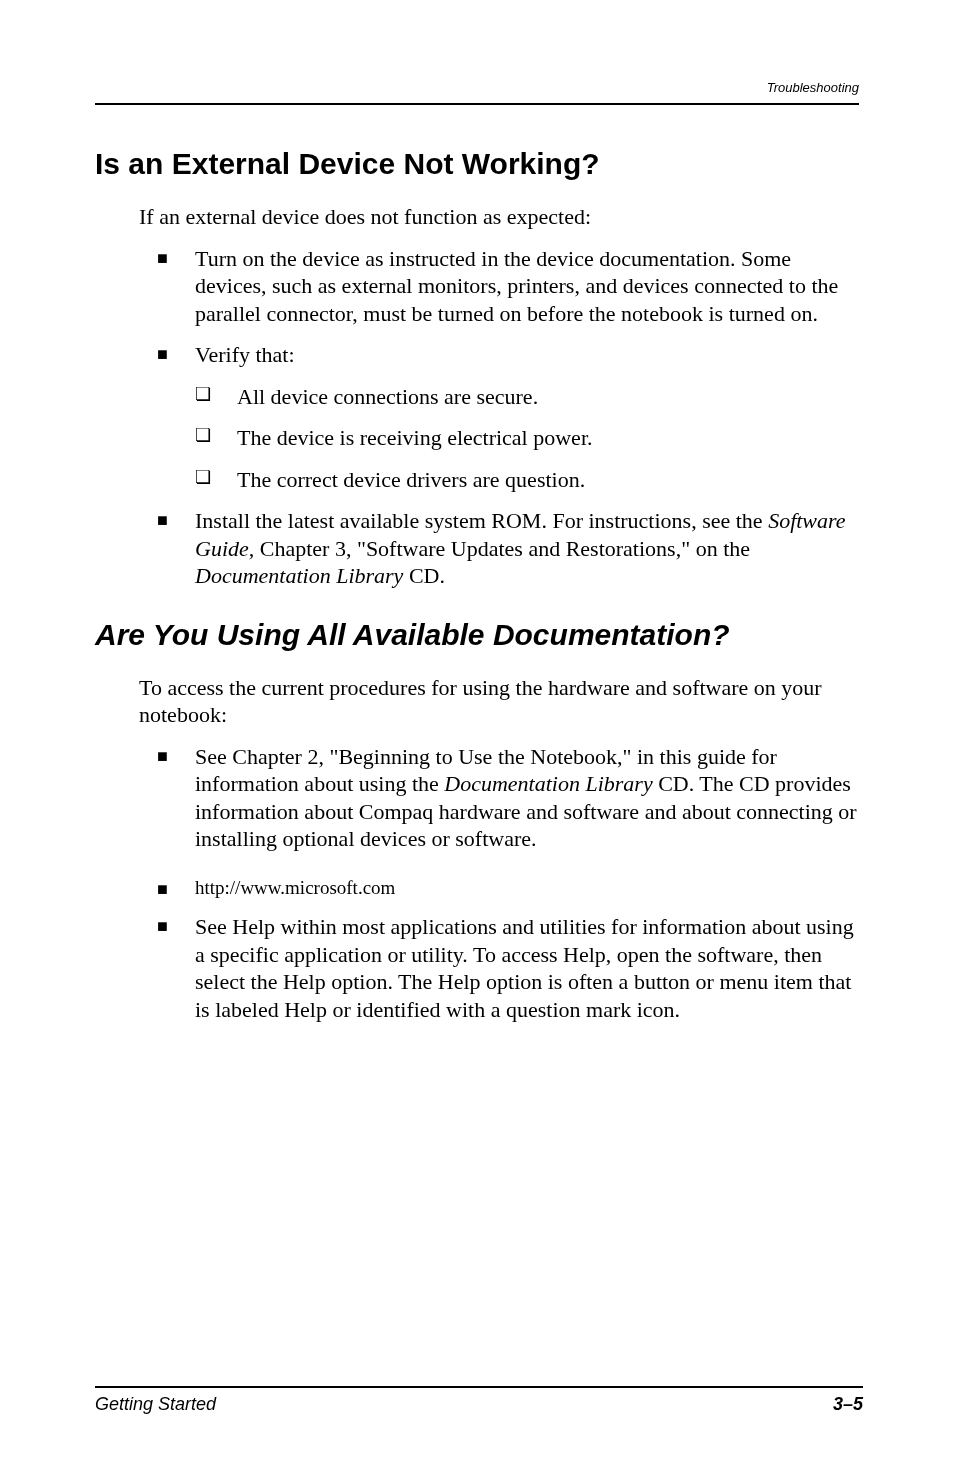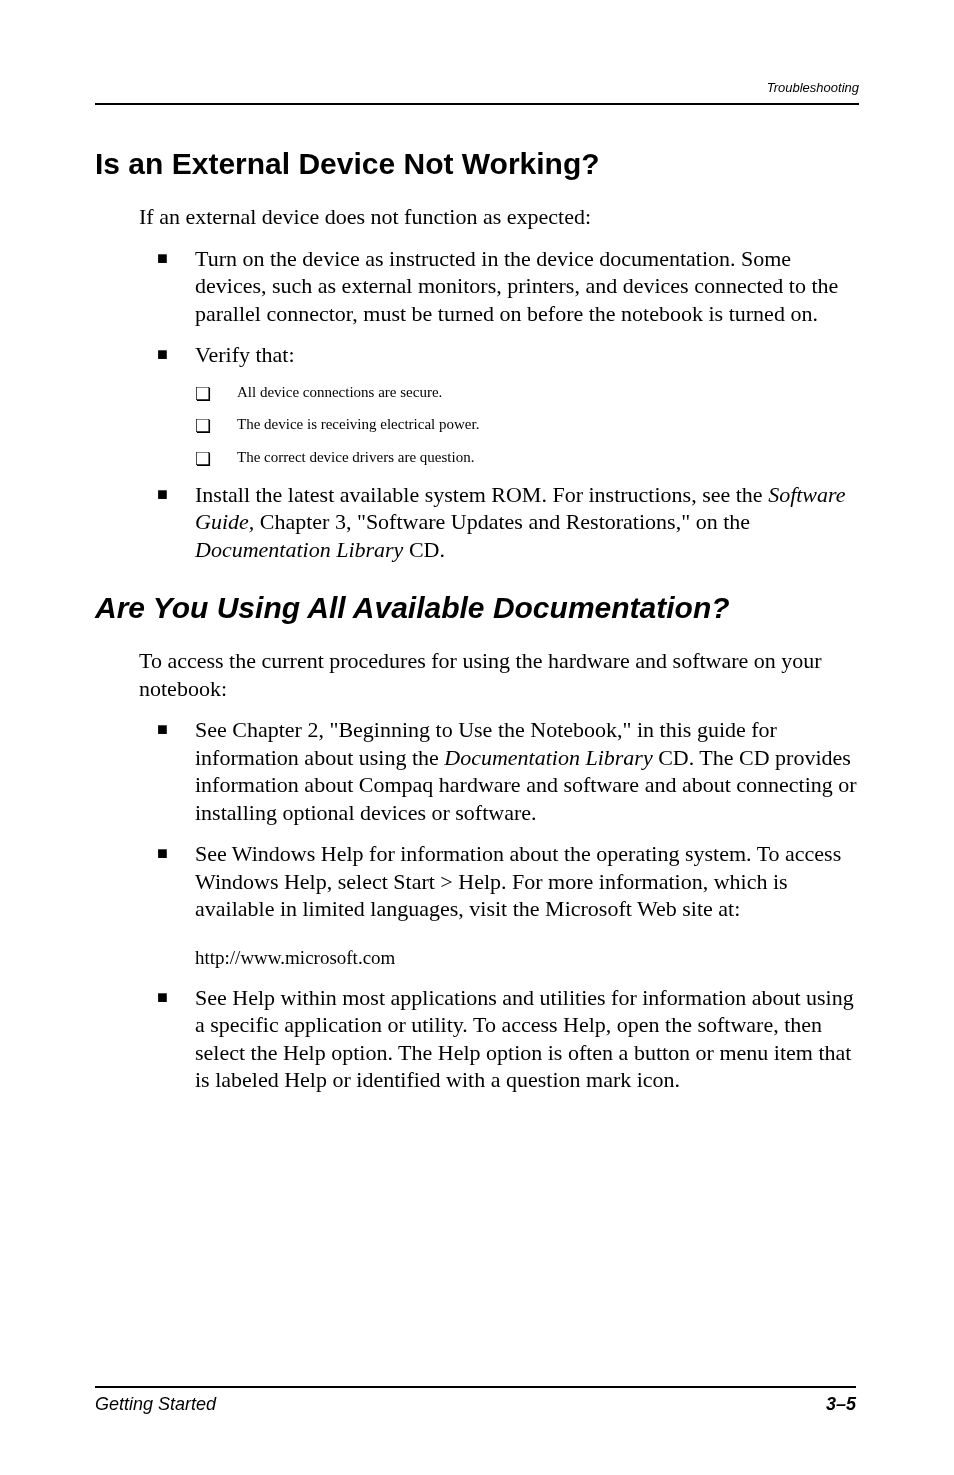--- a/index.html
+++ b/index.html
@@ -59,21 +59,21 @@
       top: 2px;
       font-size: 18px;
     }
     ul.sub-list {
       list-style: none;
       margin-top: 14px;
     }
     ul.sub-list > li {
       position: relative;
       padding-left: 42px;
-      font-size: 15px;
+      font-size: 22px;
       line-height: 1.25;
       margin-bottom: 14px;
     }
     ul.sub-list > li::before {
       content: "❏";
       position: absolute;
       left: 0;
       top: 0;
       font-size: 18px;
     }
@@ -84,21 +84,21 @@
       margin-bottom: 10px;
       display: block;
     }
     .italic {
       font-style: italic;
     }
     .footer {
       position: absolute;
       bottom: 60px;
       left: 95px;
-      right: 98px;
+      right: 91px;
     }
     .footer-rule {
       border: none;
       border-top: 2px solid #000;
       margin-bottom: 6px;
     }
     .footer-row {
       display: flex;
       justify-content: space-between;
       font-family: Arial, Helvetica, sans-serif;
@@ -142,21 +142,20 @@
 
 <h2 class="section-heading section2">Are You Using All Available Documentation?</h2>
 
 <p class="body-text">To access the current procedures for using the hardware and software on your notebook:</p>
 
 <ul class="bullet-list">
   <li>
     <span>See Chapter 2, "Beginning to Use the Notebook," in this guide for information about using the </span><span class="italic">Documentation Library</span><span> CD. The CD provides information about Compaq hardware and software and about connecting or installing optional devices or software.</span>
   </li>
   <li>
-    <span>See Windows Help for information about the operating system. To access Windows Help, select Start &gt; Help. For more information, which is available in limited languages, visit the Microsoft Web site at:</span>
     <span class="url-text">http://www.microsoft.com</span>
   </li>
   <li>
     <span>See Help within most applications and utilities for information about using a specific application or utility. To access Help, open the software, then select the Help option. The Help option is often a button or menu item that is labeled Help or identified with a question mark icon.</span>
   </li>
 </ul>
 
 <div class="footer">
   <hr class="footer-rule">
   <div class="footer-row">

